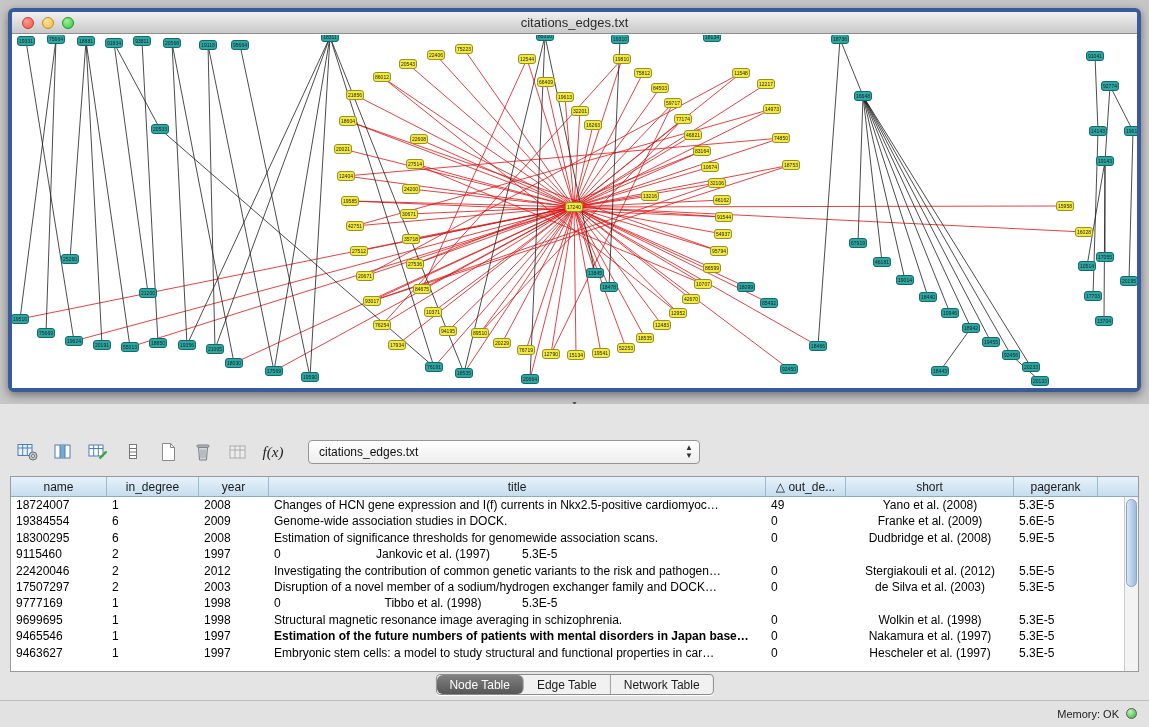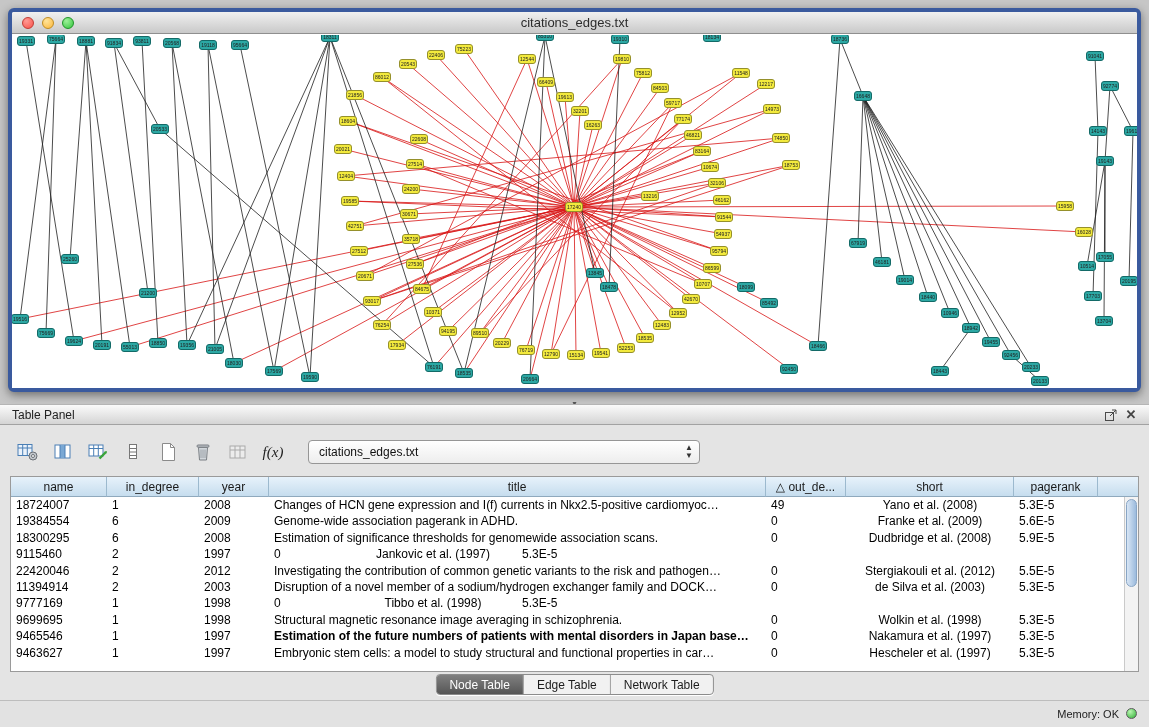--- a/index.html
+++ b/index.html
@@ -59,21 +59,21 @@
   .td { flex:none; padding-left:5px; white-space:nowrap; overflow:hidden; }
   .td.center { text-align:center; padding-left:0; }
   .vscroll { position:absolute; right:0; top:20px; bottom:0; width:14px; background:#f3f3f3; border-left:1px solid #cacaca; }
   .vthumb { position:absolute; top:2px; left:1px; width:11px; height:88px; border-radius:6px;
     background:linear-gradient(90deg,#d8e6f5,#9cbbdd); border:1px solid #88a5c5; }
 
   .tabs { position:absolute; left:50%; bottom:5px; transform:translateX(-50%); display:flex; height:21px;
     border:1px solid #8c8c8c; border-radius:4px; overflow:hidden; background:#f1f1f1; box-shadow:0 1px 0 #fff; }
   .tab { padding:0 13px; font-size:12px; line-height:20px; color:#1c1c1c; border-right:1px solid #9e9e9e; }
   .tab:last-child { border-right:none; }
-  .tab.selected { background:linear-gradient(#808080,#565656); color:#fff; }
+  .tab.selected { background:linear-gradient(#808080,#565656); color:#fff;border-radius:6px; }
 
   
   #status-bar { position:absolute; left:0; top:700px; width:1149px; height:27px; background:#e2e2e2;
     border-top:1px solid #bdbdbd; }
   #status-bar .mem { position:absolute; right:30px; top:7px; font-size:11px; color:#222; }
   #status-bar .mem-dot { position:absolute; right:12px; top:7px; width:11px; height:11px; border-radius:50%;
     background:radial-gradient(circle at 35% 30%, #b8f7b0, #2fae35); border:1px solid #5b5b5b; }
 </style>
 </head>
 <body>
@@ -358,30 +358,20 @@
         <div class="node t" style="left: 1121px; top: 96px;">19610</div>
         <div class="node t" style="left: 1117px; top: 246px;">20195</div>
         <div class="node t" style="left: 928px; top: 336px;">18443</div>
         <div class="node t" style="left: 1028px; top: 346px;">20133</div>
       </div>
   </div>
 
   <div id="splitter"><span class="grip">▾</span></div>
 
   <div id="table-panel">
-    <div class="panel-header">
-      <span class="panel-title">Table Panel</span>
-      <span class="hdr-btn">
-        <svg width="14" height="14" viewBox="0 0 14 14">
-            <rect x="1.5" y="4.5" width="8" height="8" fill="none" stroke="#4a4a4a"></rect>
-            <path d="M6 8 L12 2 M8 2 h4 v4" fill="none" stroke="#4a4a4a"></path>
-          </svg>
-      </span>
-      <span class="hdr-btn close">✕</span>
-    </div>
 
     <div class="toolbar">
 
       <div class="tool-btn">
           <svg width="22" height="20" viewBox="0 0 22 20">
             <rect x="1" y="2.5" width="14" height="11" fill="#eaf2fb" stroke="#4a7fb5"></rect>
             <path d="M1 6h14 M5.7 2.5v11 M10.3 2.5v11" stroke="#4a7fb5" fill="none"></path>
             <circle cx="16" cy="14" r="4" fill="#c2c7cc" stroke="#6b7076"></circle>
             <circle cx="16" cy="14" r="1.5" fill="#fff" stroke="#6b7076"></circle>
           </svg>
@@ -453,21 +443,21 @@
             <div class="td" style="width: 70px;">2008</div>
             <div class="td" style="width: 497px;">Changes of HCN gene expression and I(f) currents in Nkx2.5-positive cardiomyoc…</div>
             <div class="td" style="width: 80px;">49</div>
             <div class="td center" style="width: 168px;">Yano et al. (2008)</div>
             <div class="td" style="width: 84px;">5.3E-5</div>
           </div>
           <div class="tr">
             <div class="td" style="width: 96px;">19384554</div>
             <div class="td" style="width: 92px;">6</div>
             <div class="td" style="width: 70px;">2009</div>
-            <div class="td" style="width: 497px;">Genome-wide association pagerank in ADHD.</div>
+            <div class="td" style="width: 497px;">Genome-wide association studies in DOCK.</div>
             <div class="td" style="width: 80px;">0</div>
             <div class="td center" style="width: 168px;">Franke et al. (2009)</div>
             <div class="td" style="width: 84px;">5.6E-5</div>
           </div>
           <div class="tr">
             <div class="td" style="width: 96px;">18300295</div>
             <div class="td" style="width: 92px;">6</div>
             <div class="td" style="width: 70px;">2008</div>
             <div class="td" style="width: 497px;">Estimation of significance thresholds for genomewide association scans.</div>
             <div class="td" style="width: 80px;">0</div>
@@ -485,21 +475,21 @@
           <div class="tr">
             <div class="td" style="width: 96px;">22420046</div>
             <div class="td" style="width: 92px;">2</div>
             <div class="td" style="width: 70px;">2012</div>
             <div class="td" style="width: 497px;">Investigating the contribution of common genetic variants to the risk and pathogen…</div>
             <div class="td" style="width: 80px;">0</div>
             <div class="td center" style="width: 168px;">Stergiakouli et al. (2012)</div>
             <div class="td" style="width: 84px;">5.5E-5</div>
           </div>
           <div class="tr">
-            <div class="td" style="width: 96px;">11394914</div>
+            <div class="td" style="width: 96px;">17507297</div>
             <div class="td" style="width: 92px;">2</div>
             <div class="td" style="width: 70px;">2003</div>
             <div class="td" style="width: 497px;">Disruption of a novel member of a sodium/hydrogen exchanger family and DOCK…</div>
             <div class="td" style="width: 80px;">0</div>
             <div class="td center" style="width: 168px;">de Silva et al. (2003)</div>
             <div class="td" style="width: 84px;">5.3E-5</div>
           </div>
           <div class="tr">
             <div class="td" style="width: 96px;">9777169</div>
             <div class="td" style="width: 92px;">1</div>

